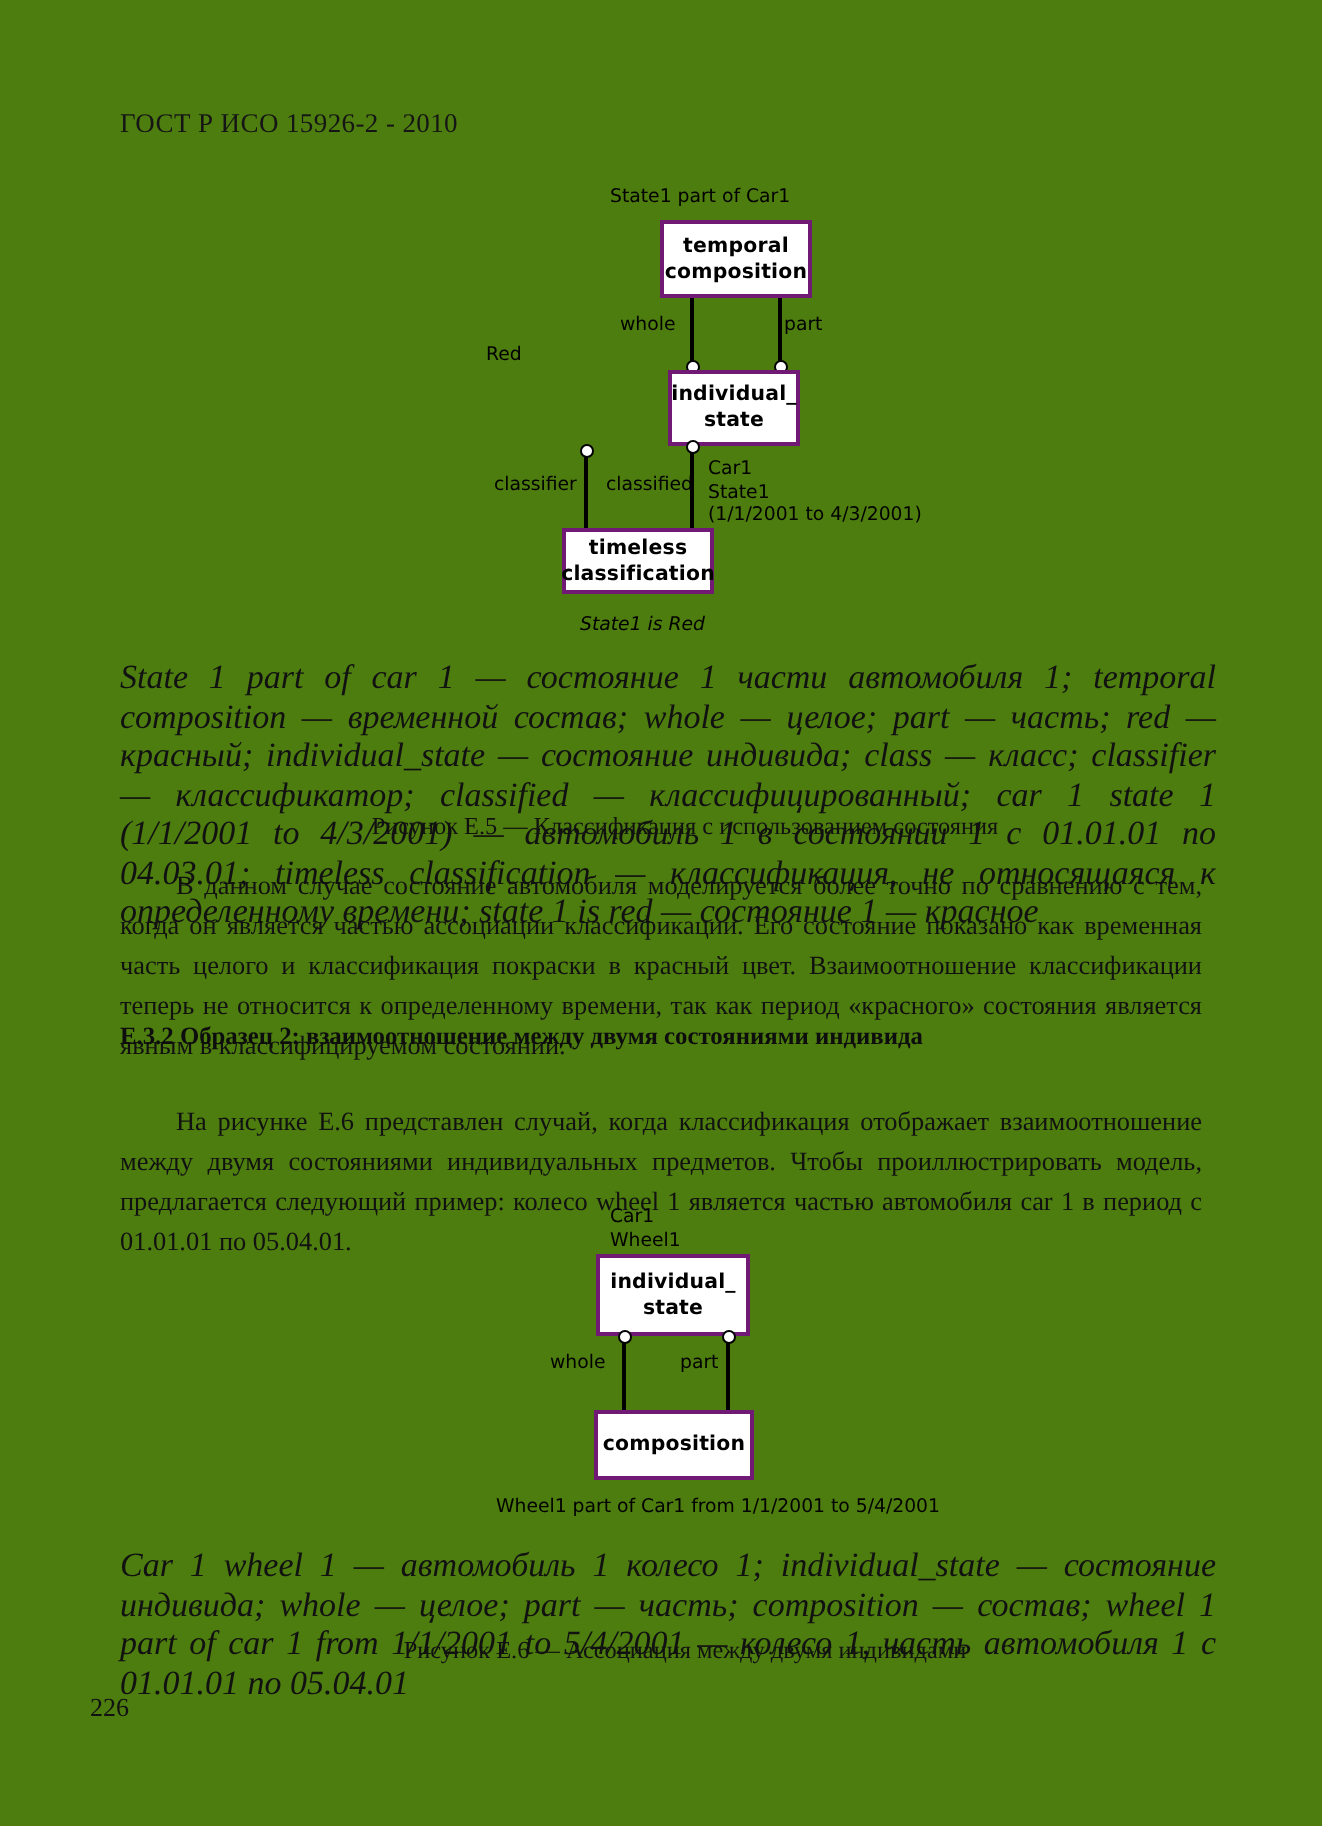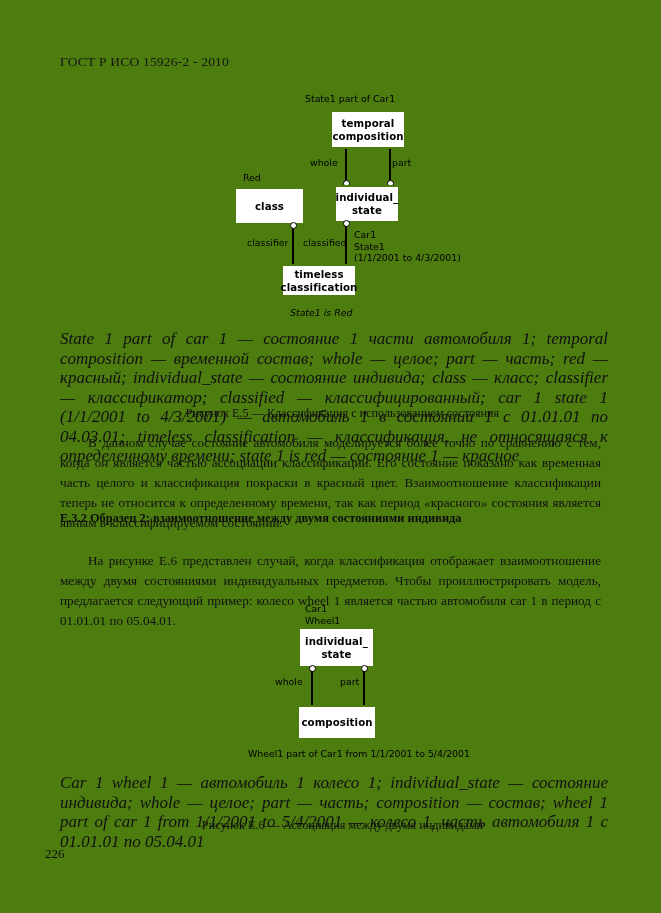--- a/index.html
+++ b/index.html
@@ -77,21 +77,21 @@
     color: #111;
   }
 
   
   .diagram {
     position: absolute;
   }
   .node-box {
     position: absolute;
     box-sizing: border-box;
-    border: 2px solid #4d7c0f;
+    border: 2px solid #701a75;
     background: #ffffff;
     display: flex;
     align-items: center;
     justify-content: center;
     text-align: center;
     font-family: "DejaVu Sans", sans-serif;
     font-weight: bold;
     font-size: 10.2px;
     line-height: 13px;
     color: #000;
@@ -144,21 +144,20 @@
     <div class="conn-line" style="left:345px; top:149px; height:33px;"></div>
     <div class="conn-circle" style="left:342.5px; top:180px;"></div>
     <div class="edge-label" style="left:310px; top:157px;">whole</div>
 
     <div class="conn-line" style="left:389px; top:149px; height:33px;"></div>
     <div class="conn-circle" style="left:386.5px; top:180px;"></div>
     <div class="edge-label" style="left:392px; top:157px;">part</div>
 
     <div class="diag-note" style="left:243px; top:172px;">Red</div>
 
-    <div class="node-box" style="left:234px; top:187px; width:71px; height:38px;">class</div>
 
     <div class="node-box" style="left:334px; top:185px; width:66px; height:38px; white-space:pre-line;">individual_
 state</div>
 
     <div class="conn-circle" style="left:289.5px; top:222px;"></div>
     <div class="conn-line" style="left:292px; top:228px; height:37px;"></div>
     <div class="edge-label" style="left:247px; top:237px;">classifier</div>
 
     <div class="conn-circle" style="left:342.5px; top:220px;"></div>
     <div class="conn-line" style="left:345px; top:226px; height:39px;"></div>

